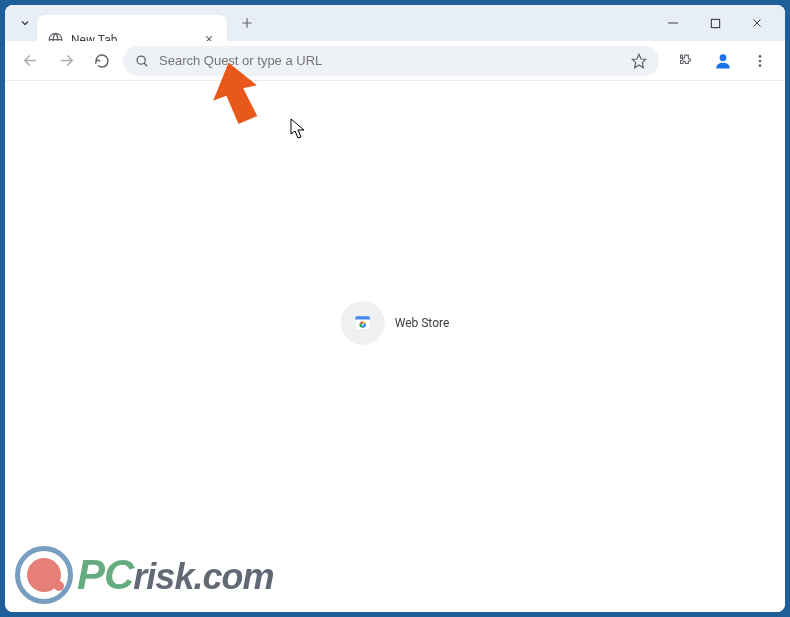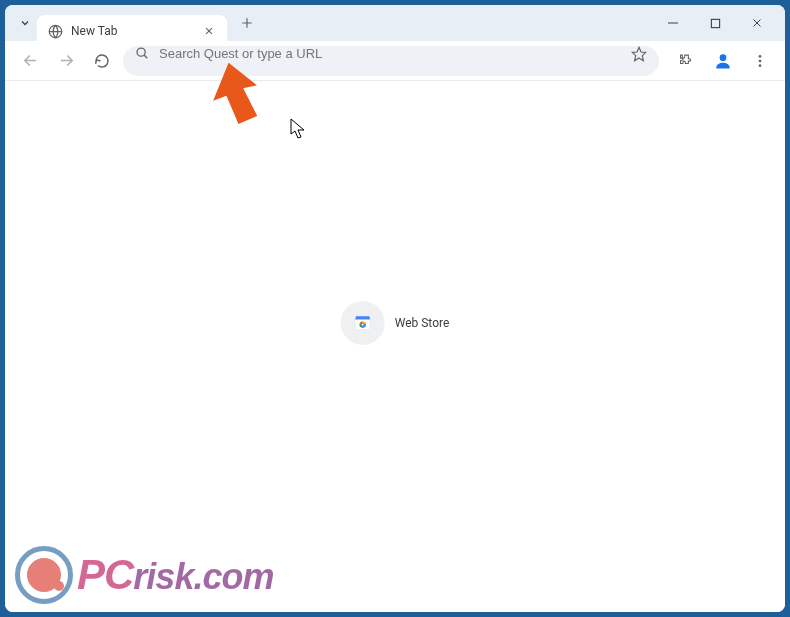--- a/index.html
+++ b/index.html
@@ -1,51 +1,51 @@
 <!DOCTYPE html>
 <html><head>
 <meta charset="utf-8">
 <style>
 * { margin: 0; padding: 0; box-sizing: border-box; }
 body { font-family: "Segoe UI", Roboto, Arial, sans-serif; background: #1e5f99; width: 790px; height: 617px; overflow: hidden; position: relative; }
 .window { position: absolute; top: 5px; left: 5px; right: 5px; bottom: 5px; background: #ffffff; border-radius: 8px; overflow: hidden; display: flex; flex-direction: column; }
 .titlebar { height: 36px; background: #e8eef5; display: flex; align-items: center; padding: 0 0 0 8px; }
 .tab-dropdown { width: 24px; height: 24px; display: flex; align-items: center; justify-content: center; border-radius: 4px; cursor: pointer; }
-.tab { display: flex; align-items: center; background: #ffffff; height: 32px; margin-top: 16px; border-radius: 8px 8px 0 0; padding: 0 10px; min-width: 190px; gap: 8px; }
+.tab { display: flex; align-items: flex-end; background: #ffffff; height: 32px; margin-top: 16px; border-radius: 8px 8px 0 0; padding: 0 10px; min-width: 190px; gap: 8px; }
 .tab .favicon { width: 16px; height: 16px; display: flex; align-items: center; justify-content: center; color: #5f6368; }
 .tab .tab-title { font-size: 12px; color: #3c4043; flex: 1; }
 .tab .tab-close { width: 16px; height: 16px; display: flex; align-items: center; justify-content: center; border-radius: 50%; color: #5f6368; cursor: pointer; }
 .new-tab-btn { width: 28px; height: 28px; display: flex; align-items: center; justify-content: center; border-radius: 50%; color: #5f6368; cursor: pointer; margin-left: 6px; }
 .titlebar-spacer { flex: 1; }
 .win-controls { display: flex; align-items: center; gap: 14px; padding-right: 14px; }
 .win-btn { width: 28px; height: 28px; display: flex; align-items: center; justify-content: center; color: #3c4043; cursor: pointer; }
 .toolbar { height: 40px; background: #ffffff; display: flex; align-items: center; padding: 0 10px; gap: 6px; border-bottom: 1px solid #ebebeb; }
 .nav-btn { width: 30px; height: 30px; display: flex; align-items: center; justify-content: center; border-radius: 50%; color: #5f6368; cursor: pointer; }
 .nav-btn.disabled { color: #b0b0b0; }
-.omnibox { flex: 1; height: 30px; background: #eef1f5; border-radius: 15px; display: flex; align-items: flex-start; padding: 0 12px; gap: 10px; }
+.omnibox { flex: 1; height: 30px; background: #eef1f5; border-radius: 15px; display: flex; align-items: center; padding: 0 12px; gap: 10px; }
 .omnibox .search-ic { color: #5f6368; display: flex; }
 .omnibox input { border: none; background: transparent; outline: none; flex: 1; font-size: 13px; color: #5f6368; }
 .omnibox .bookmark-ic { color: #5f6368; display: flex; cursor: pointer; }
 .toolbar-right { display: flex; align-items: center; gap: 8px; padding-left: 6px; }
 .ext-btn, .menu-btn { width: 30px; height: 30px; display: flex; align-items: center; justify-content: center; border-radius: 50%; color: #5f6368; cursor: pointer; }
 .profile-btn { width: 28px; height: 28px; display: flex; align-items: center; justify-content: center; border-radius: 50%; color: #1a73e8; cursor: pointer; }
 .content { flex: 1; background: #ffffff; position: relative; }
 .shortcut { position: absolute; top: 220px; left: 50%; transform: translateX(-50%); display: flex; flex-direction: row; align-items: center; gap: 10px; }
 .shortcut .tile { width: 44px; height: 44px; border-radius: 50%; background: #eef0f2; display: flex; align-items: center; justify-content: center; cursor: pointer; }
 .shortcut .tile svg { width: 20px; height: 20px; }
 .shortcut .label { font-size: 12px; color: #3c4043; }
 .arrow-overlay { position: absolute; top: 62px; left: 200px; pointer-events: none; }
 .cursor-overlay { position: absolute; top: 118px; left: 290px; pointer-events: none; }
 .watermark { position: absolute; left: 10px; bottom: 8px; display: flex; align-items: center; gap: 4px; opacity: 0.65; }
 .wm-badge { width: 58px; height: 58px; border-radius: 50%; border: 5px solid #2f6aa0; position: relative; background: #fff; }
 .wm-badge::before { content: ""; position: absolute; width: 34px; height: 34px; border-radius: 50%; background: #d83b2f; top: 7px; left: 7px; }
 .wm-badge::after { content: ""; position: absolute; width: 10px; height: 10px; border-radius: 50%; background: #d83b2f; top: 30px; left: 34px; box-shadow: -6px -18px 0 -1px #d83b2f; }
 .wm-text { font-size: 42px; font-style: italic; font-weight: 700; letter-spacing: -1px; font-family: Arial, sans-serif; }
-.wm-pc { color: #be185d; }
-.wm-dom { color: #701a75; font-size: 36px; }
+.wm-pc { color: #15803d; }
+.wm-dom { color: #0f172a; font-size: 36px; }
 svg { display: block; }
 </style>
 </head>
 <body>
 
 <div class="window">
 
   <div class="titlebar">
     <div class="tab-dropdown">
       <svg width="12" height="12" viewBox="0 0 24 24" fill="none" stroke="#3c4043" stroke-width="2.5">

